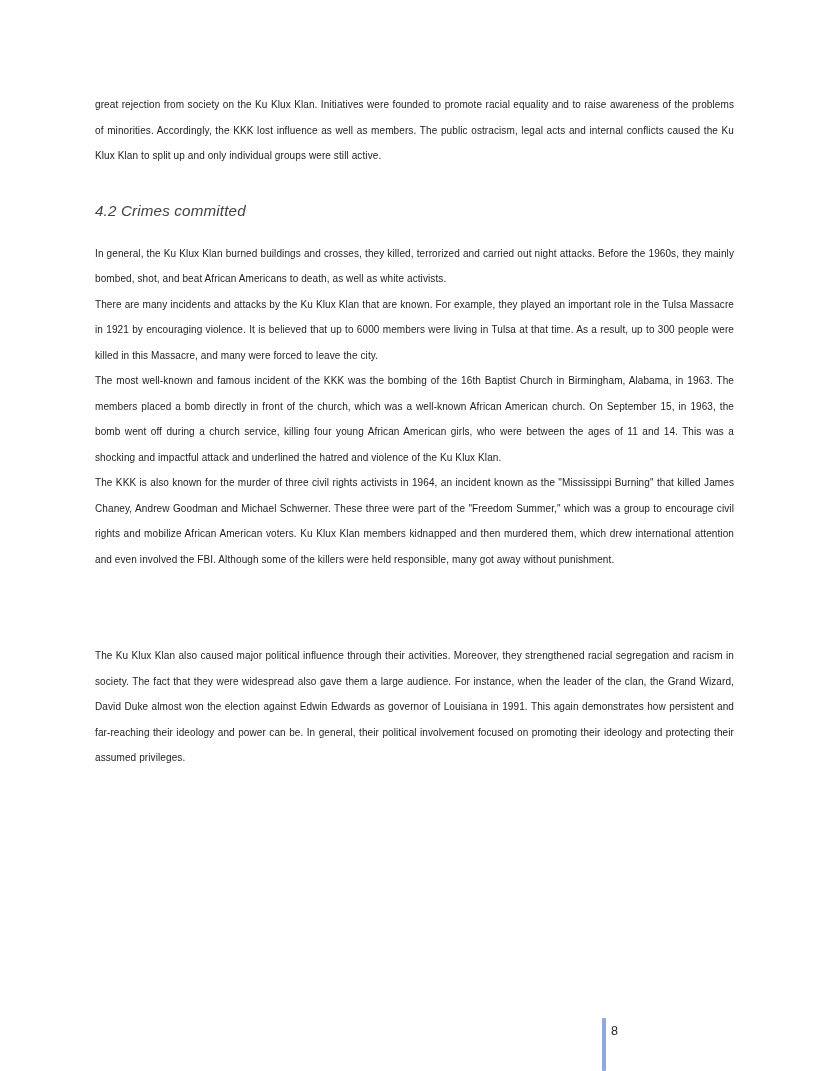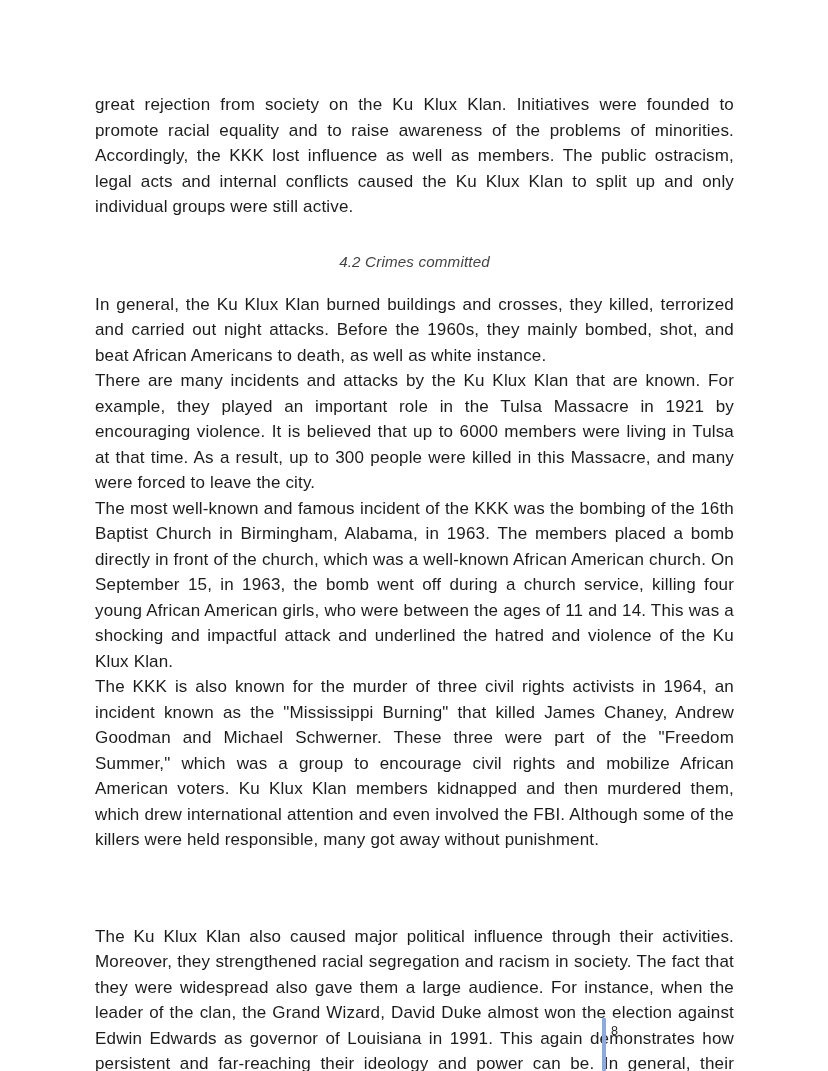--- a/index.html
+++ b/index.html
@@ -24,36 +24,35 @@
     background: #ffffff;
   }
   .content {
     position: absolute;
     left: 95px;
     top: 92px;
     width: 639px;
   }
   p.body-text {
     margin: 0;
-    font-size: 17px;
+    font-size: 10px;
     line-height: 25.5px;
     color: #1c1c1c;
     text-align: justify;
     text-justify: inter-word;
     letter-spacing: 0.01em;
   }
   h3.section-heading {
     margin: 0;
     font-size: 15.2px;
     line-height: 22px;
     font-style: italic;
     font-weight: normal;
     color: #434343;
     letter-spacing: 0.01em;
-    text-align: center;
   }
   .gap-before-heading { height: 31px; }
   .gap-after-heading  { height: 19px; }
   .gap-before-heading-wide { height: 52px; }
 
   
   .footer {
     position: absolute;
     left: 0;
     top: 1018px;
@@ -86,21 +85,21 @@
   <div class="content">
 
     <p class="body-text">great rejection from society on the Ku Klux Klan. Initiatives were founded to promote racial equality and to raise awareness of the problems of minorities. Accordingly, the KKK lost influence as well as members. The public ostracism, legal acts and internal conflicts caused the Ku Klux Klan to split up and only individual groups were still active.</p>
 
     <div class="gap-before-heading"></div>
 
     <h3 class="section-heading">4.2 Crimes committed</h3>
 
     <div class="gap-after-heading"></div>
 
-    <p class="body-text">In general, the Ku Klux Klan burned buildings and crosses, they killed, terrorized and carried out night attacks. Before the 1960s, they mainly bombed, shot, and beat African Americans to death, as well as white instance.</p>
+    <p class="body-text">In general, the Ku Klux Klan burned buildings and crosses, they killed, terrorized and carried out night attacks. Before the 1960s, they mainly bombed, shot, and beat African Americans to death, as well as white activists.</p>
 
     <p class="body-text">There are many incidents and attacks by the Ku Klux Klan that are known. For example, they played an important role in the Tulsa Massacre in 1921 by encouraging violence. It is believed that up to 6000 members were living in Tulsa at that time. As a result, up to 300 people were killed in this Massacre, and many were forced to leave the city.</p>
 
     <p class="body-text">The most well-known and famous incident of the KKK was the bombing of the 16th Baptist Church in Birmingham, Alabama, in 1963. The members placed a bomb directly in front of the church, which was a well-known African American church. On September 15, in 1963, the bomb went off during a church service, killing four young African American girls, who were between the ages of 11 and 14. This was a shocking and impactful attack and underlined the hatred and violence of the Ku Klux Klan.</p>
 
     <p class="body-text">The KKK is also known for the murder of three civil rights activists in 1964, an incident known as the "Mississippi Burning" that killed James Chaney, Andrew Goodman and Michael Schwerner. These three were part of the "Freedom Summer," which was a group to encourage civil rights and mobilize African American voters. Ku Klux Klan members kidnapped and then murdered them, which drew international attention and even involved the FBI. Although some of the killers were held responsible, many got away without punishment.</p>
 
     <div class="gap-before-heading-wide"></div>
 
 

